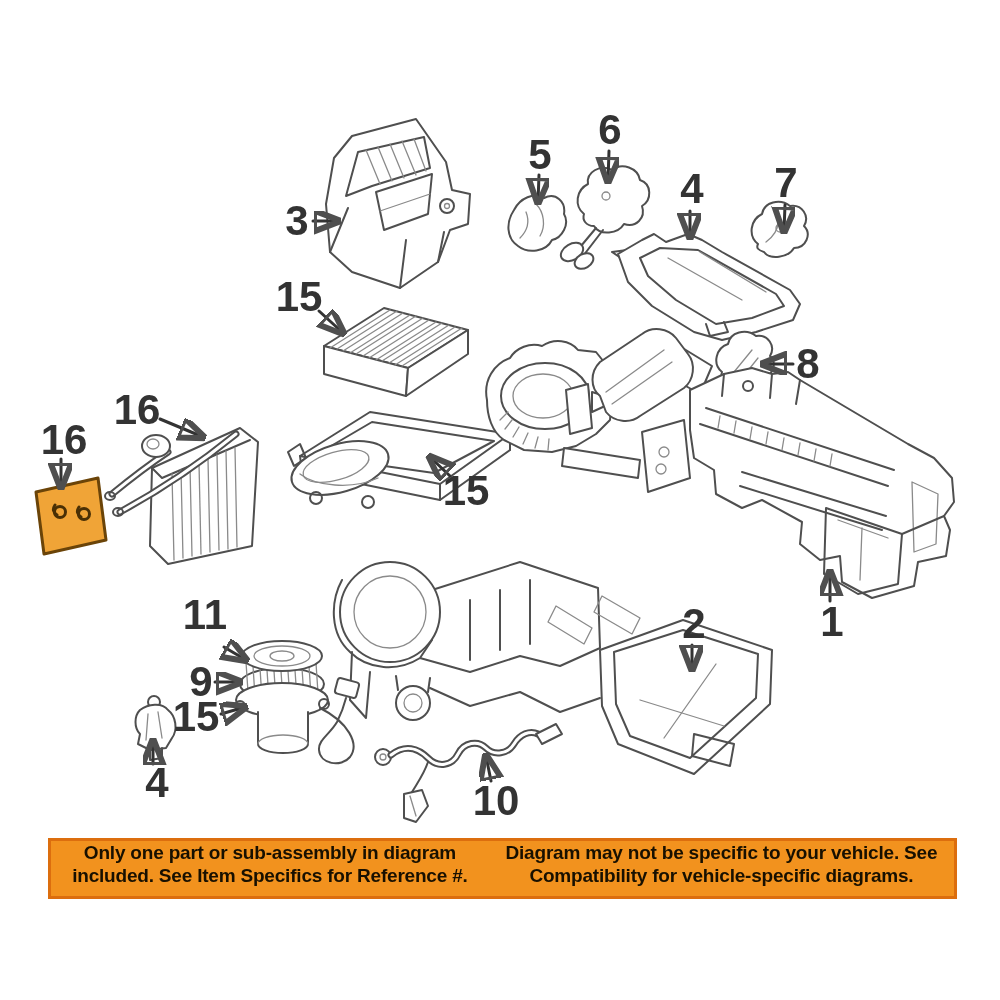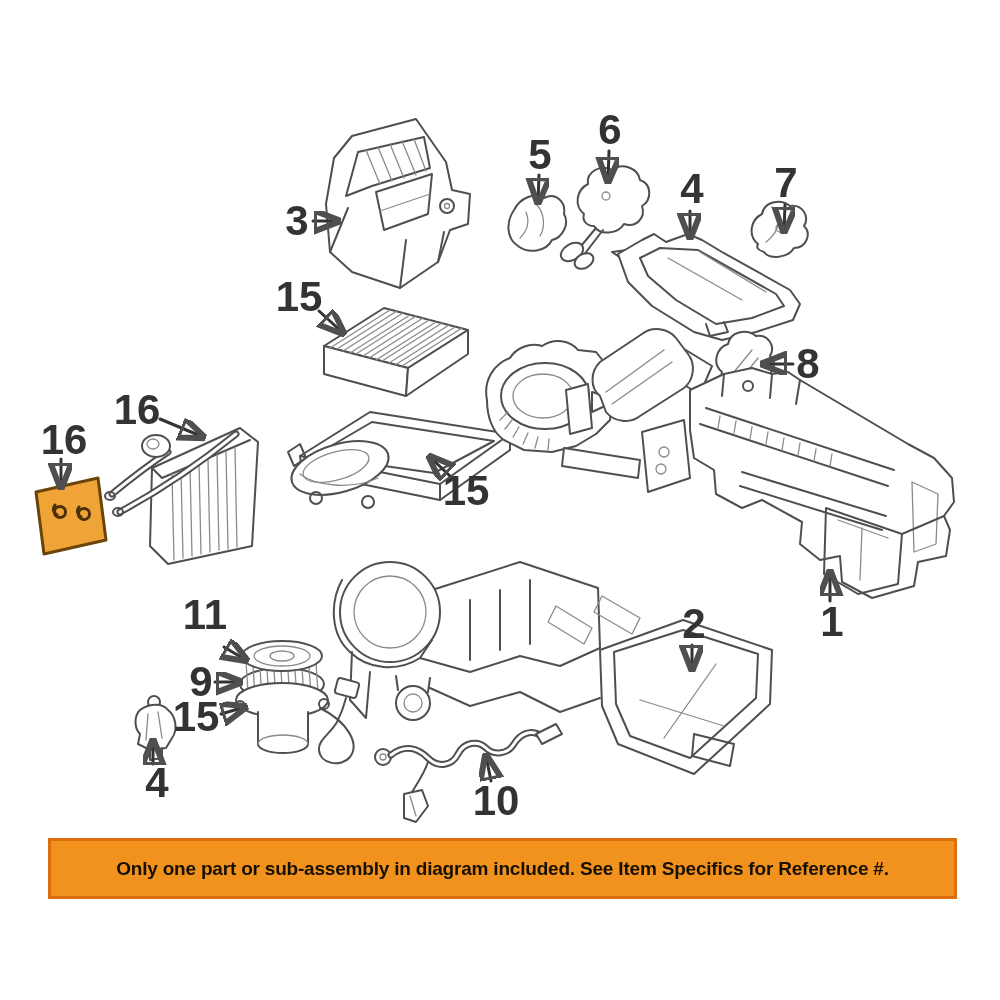--- a/index.html
+++ b/index.html
@@ -14,21 +14,21 @@
   .art .tube{stroke:#4f4f4f;stroke-width:7;}
   .art .tubein{stroke:#ffffff;stroke-width:3;}
   .art .hl{fill:#F0A437;stroke:#6b4408;stroke-width:3;}
   .art .hole{stroke:#4a3005;stroke-width:3;}
   .art .arrow{stroke:#333333;stroke-width:3;marker-end:url(#ah);}
   
   .callout{position:absolute;transform:translate(-50%,-50%);font-size:42px;font-weight:bold;
            color:#333;line-height:1;white-space:nowrap;}
   
   .banner{position:absolute;left:48px;top:838px;width:909px;height:61px;box-sizing:border-box;
-          background:#F2921E;border:3px solid #DC6E0E;display:flex;flex-direction:column;
+          background:#F2921E;border:3px solid #DC6E0E;display:flex;flex-direction:row;
           justify-content:center;text-align:center;}
   .banner span{display:block;font-weight:bold;font-size:19px;line-height:23px;color:#181000;
                letter-spacing:-0.2px;}
 </style>
 </head>
 <body>
 
 <div class="stage">
 
 <svg class="art" viewBox="0 0 1000 1000">
@@ -298,15 +298,16 @@
   <div class="callout" style="left:205px;top:615px">11</div>
   <div class="callout" style="left:157px;top:783px">4</div>
   <div class="callout" style="left:137px;top:410px">16</div>
   <div class="callout" style="left:64px;top:440px">16</div>
   <div class="callout" style="left:299px;top:297px">15</div>
   <div class="callout" style="left:466px;top:491px">15</div>
   <div class="callout" style="left:496px;top:801px">10</div>
 
   <div class="banner">
     <span>Only one part or sub-assembly in diagram included. See Item Specifics for Reference #.</span>
+    <span>Diagram may not be specific to your vehicle. See Compatibility for vehicle-specific diagrams.</span>
   </div>
 
 </div>
 
 </body></html>

